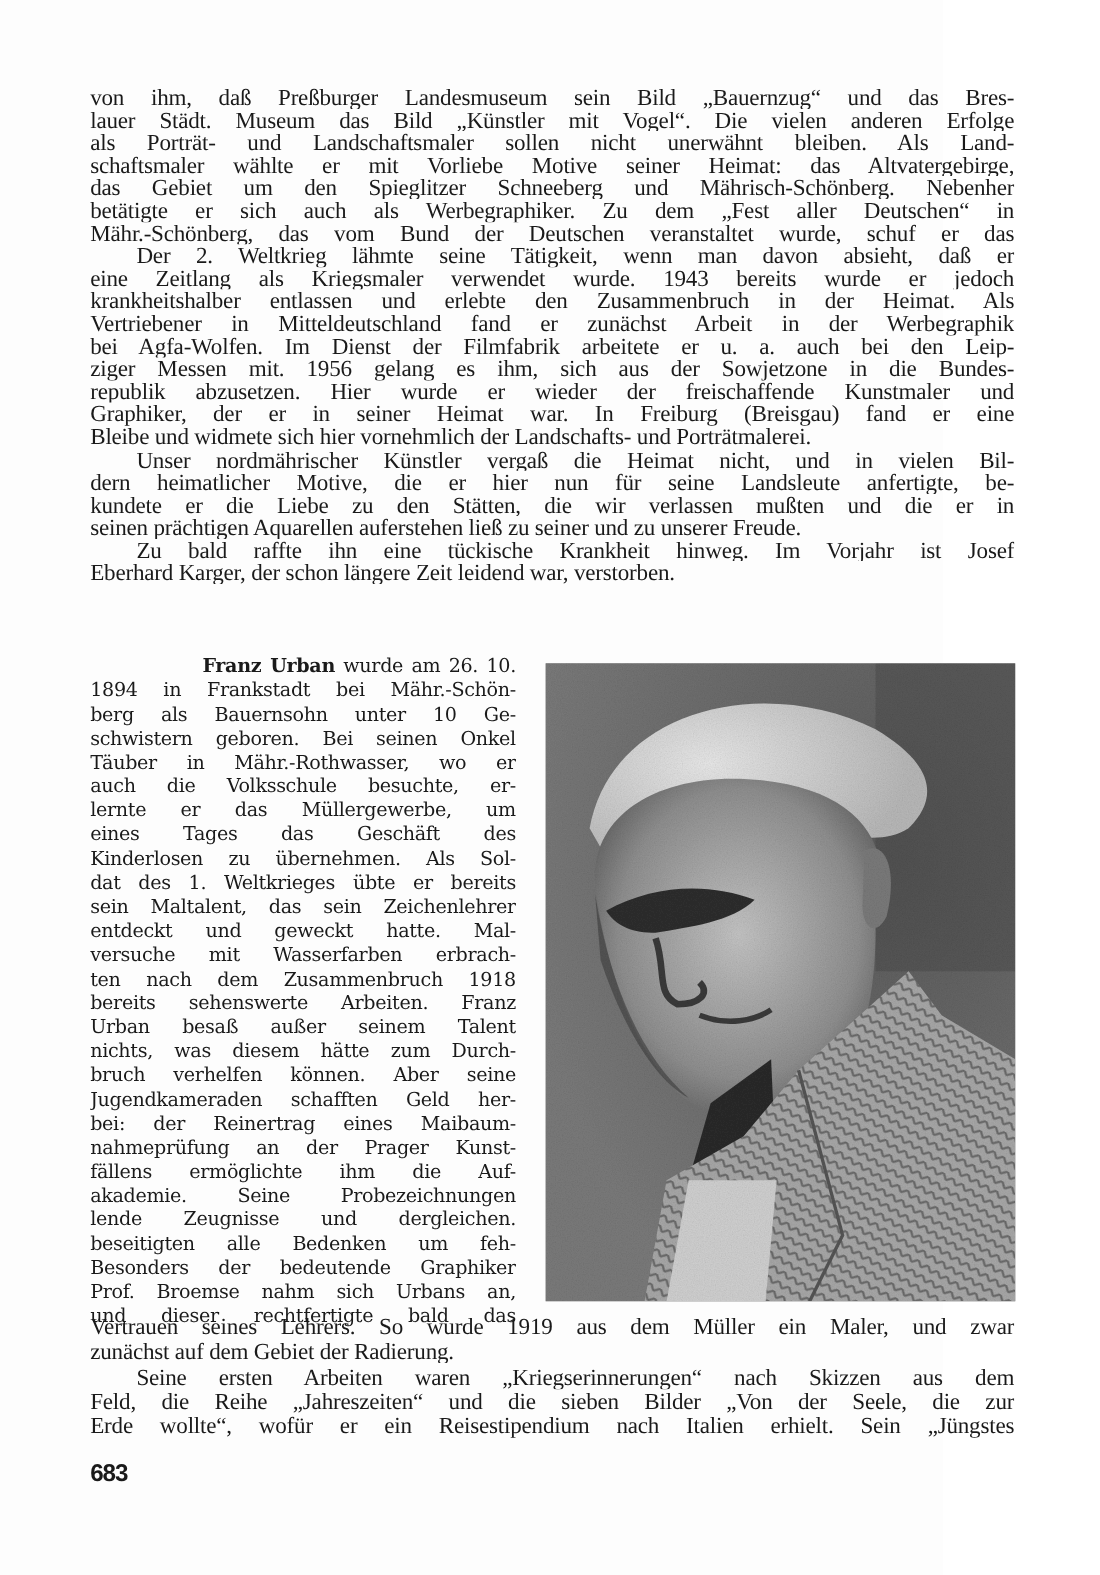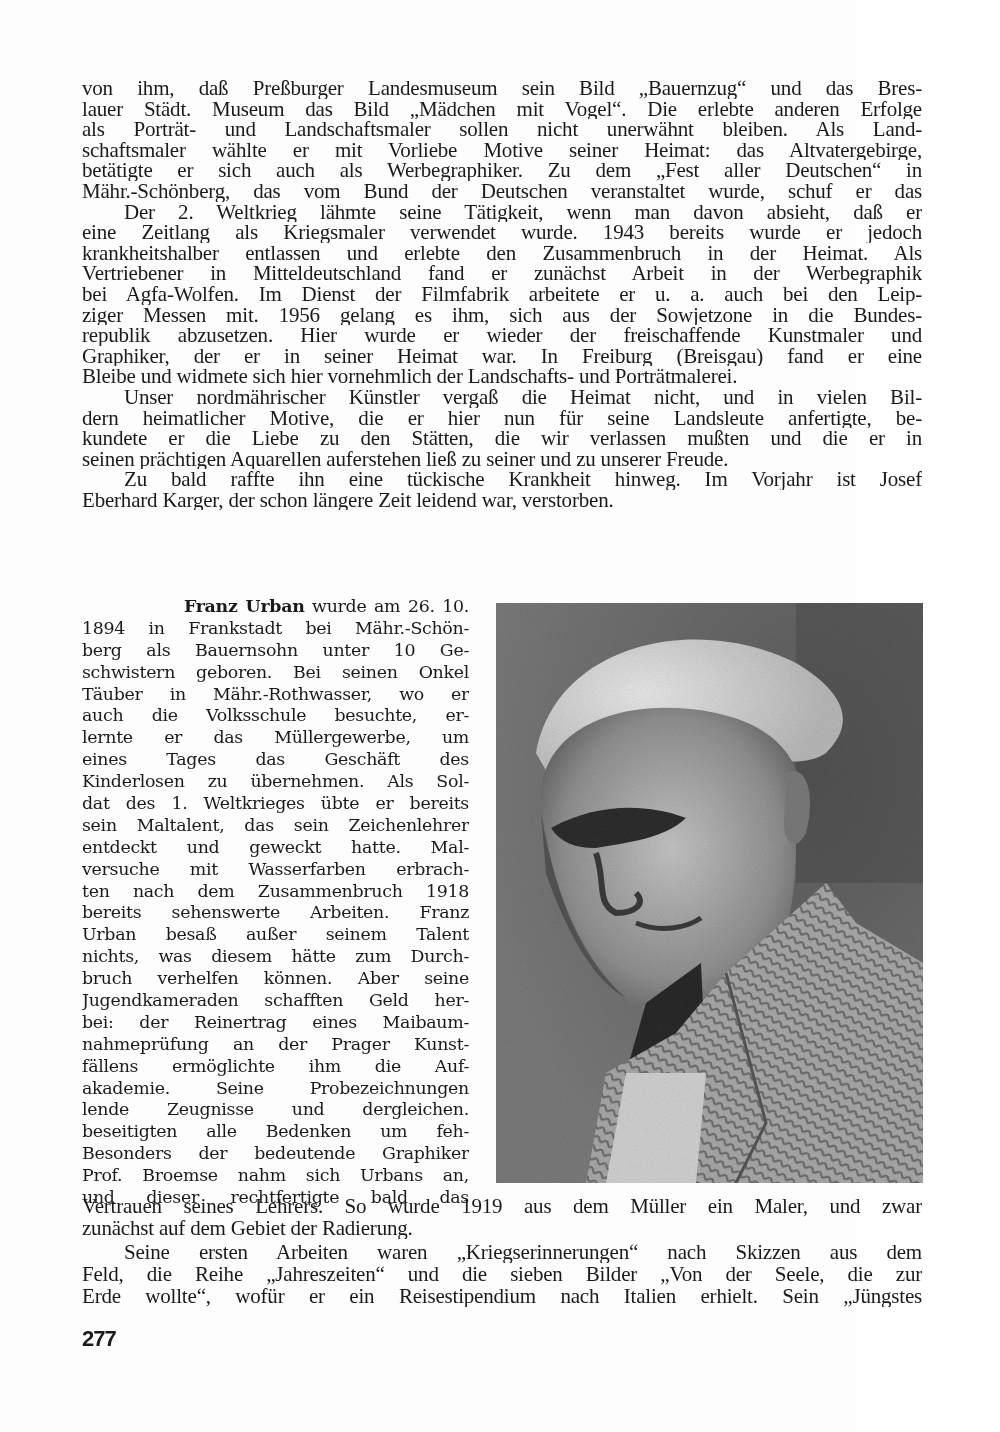--- a/index.html
+++ b/index.html
@@ -46,23 +46,24 @@
     .photo svg { width: 100%; height: 100%; display: block; }
   </style>
 </head>
 <body>
 
 <div class="page">
 
   <div class="block top">
     <div>
       <span class="line">von ihm, daß Preßburger Landesmuseum sein Bild „Bauernzug“ und das Bres-</span>
-      <span class="line">lauer Städt. Museum das Bild „Mädchen mit Vogel“. Die erlebte anderen Erfolge</span>
+      <span class="line">lauer Städt. Museum das Bild „Künstler mit Vogel“. Die vielen anderen Erfolge</span>
       <span class="line">als Porträt- und Landschaftsmaler sollen nicht unerwähnt bleiben. Als Land-</span>
       <span class="line">schaftsmaler wählte er mit Vorliebe Motive seiner Heimat: das Altvatergebirge,</span>
+      <span class="line">das Gebiet um den Spieglitzer Schneeberg und Mährisch-Schönberg. Nebenher</span>
       <span class="line">betätigte er sich auch als Werbegraphiker.  Zu dem „Fest aller Deutschen“ in</span>
       <span class="line">Mähr.-Schönberg, das vom Bund der Deutschen veranstaltet wurde, schuf er das</span>
     </div>
     <div>
       <span class="line indent">Der 2. Weltkrieg lähmte seine Tätigkeit, wenn man davon absieht, daß er</span>
       <span class="line">eine Zeitlang als Kriegsmaler verwendet wurde.  1943 bereits wurde er jedoch</span>
       <span class="line">krankheitshalber entlassen und erlebte den Zusammenbruch in der Heimat. Als</span>
       <span class="line">Vertriebener in Mitteldeutschland fand er zunächst Arbeit in der Werbegraphik</span>
       <span class="line">bei Agfa-Wolfen. Im Dienst der Filmfabrik arbeitete er u. a. auch bei den Leip-</span>
       <span class="line">ziger Messen mit. 1956 gelang es ihm, sich aus der Sowjetzone in die Bundes-</span>
@@ -177,14 +178,14 @@
       <span class="line last">zunächst auf dem Gebiet der Radierung.</span>
     </div>
     <div class="gap"></div>
     <div>
       <span class="line indent">Seine ersten Arbeiten waren „Kriegserinnerungen“ nach Skizzen aus dem</span>
       <span class="line">Feld, die Reihe „Jahreszeiten“ und die sieben Bilder „Von der Seele, die zur</span>
       <span class="line">Erde wollte“, wofür er ein Reisestipendium nach Italien erhielt. Sein „Jüngstes</span>
     </div>
   </div>
 
-  <div class="pagenum">277</div>
+  <div class="pagenum">683</div>
 </div>
 
 </body></html>

